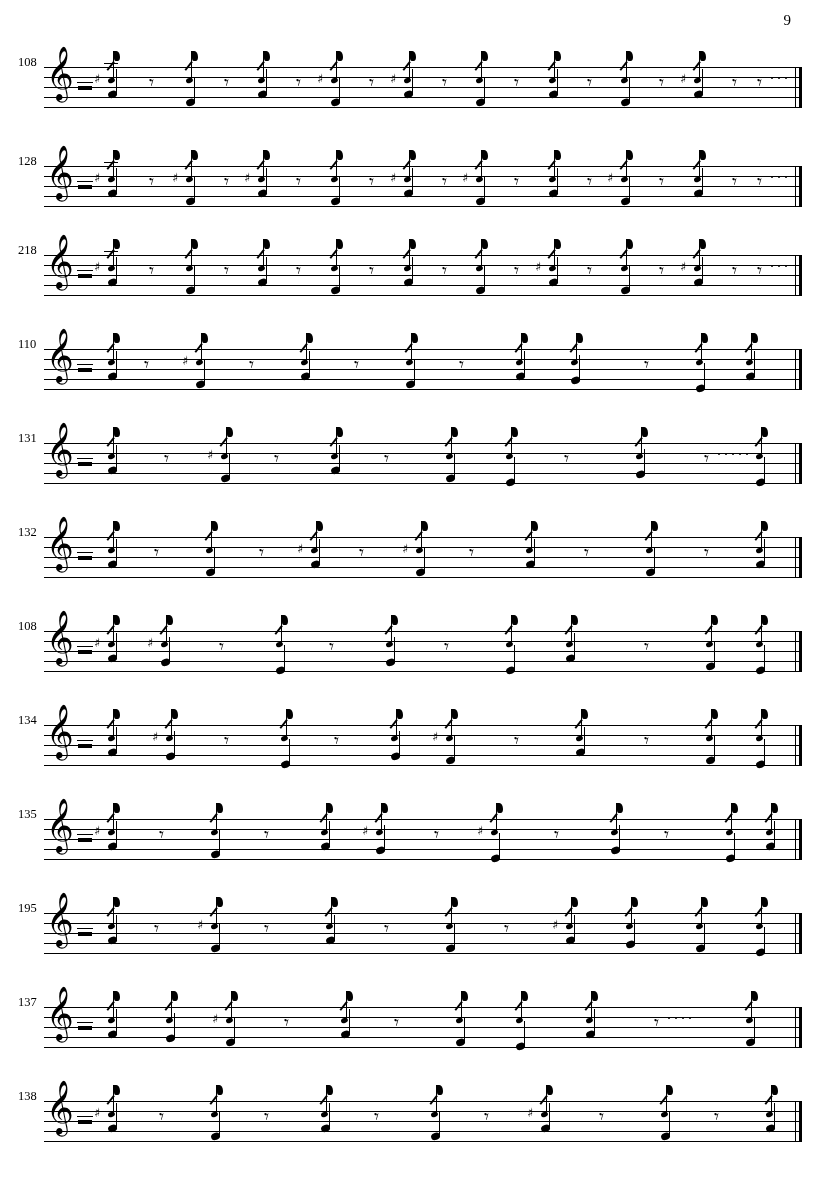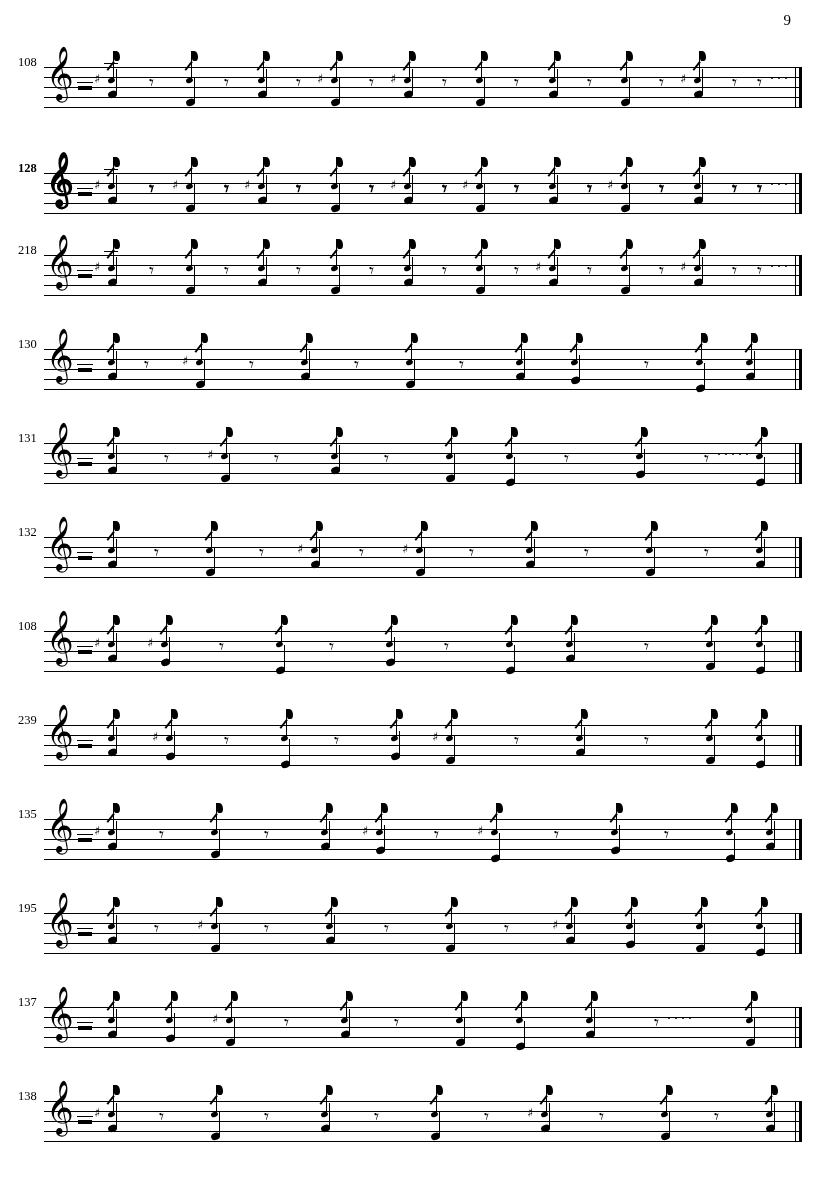--- a/index.html
+++ b/index.html
@@ -246,21 +246,21 @@
         <div class="slash" style="left:691px; top:20px;"></div>
         <span class="acc sm" style="left:680px; top:28px;">♯</span>
         <div class="nh" style="left:694px; top:46px;"></div>
         <div class="stem" style="left:702px; top:24px; height:26px;"></div>
         <span class="rest-e" style="left:732px; top:28px;">𝄾</span>
         <span class="rest-e" style="left:757px; top:28px;">𝄾</span>
         <div class="dot" style="left:771px; top:32px;"></div>
         <div class="dot" style="left:778px; top:32px;"></div>
         <div class="dot" style="left:785px; top:32px;"></div>
       </div>
-      <div class="system" style="top: 151px; font-weight: bold;">
+      <div class="system" style="top: 144px;">
         <span class="measure-number" style="">128</span>
         <div class="staff">
           <div class="ln"></div>
           <div class="ln"></div>
           <div class="ln"></div>
           <div class="ln"></div>
           <div class="ln"></div>
         </div>
         <span class="clef" style="">𝄞</span>
         <div class="mrest" style="left:78px; top:41px;"></div>
@@ -420,21 +420,21 @@
         <span class="acc sm" style="left:680px; top:28px;">♯</span>
         <div class="nh" style="left:694px; top:46px;"></div>
         <div class="stem" style="left:702px; top:24px; height:26px;"></div>
         <span class="rest-e" style="left:732px; top:28px;">𝄾</span>
         <span class="rest-e" style="left:757px; top:28px;">𝄾</span>
         <div class="dot" style="left:771px; top:32px;"></div>
         <div class="dot" style="left:778px; top:32px;"></div>
         <div class="dot" style="left:785px; top:32px;"></div>
       </div>
       <div class="system" style="top: 327px;">
-        <span class="measure-number" style="">130</span>
+        <span class="measure-number" style="">110</span>
         <div class="staff">
           <div class="ln"></div>
           <div class="ln"></div>
           <div class="ln"></div>
           <div class="ln"></div>
           <div class="ln"></div>
         </div>
         <span class="clef" style="">𝄞</span>
         <div class="mrest" style="left:78px; top:41px;"></div>
         <div class="barline-end" style="left:795px; top:22px;"></div>
@@ -687,21 +687,21 @@
         <div class="nh" style="left:706px; top:54px;"></div>
         <div class="stem" style="left:714px; top:32px; height:26px;"></div>
         <div class="stem thin" style="left:761px; top:6px; height:30px;"></div>
         <div class="nh sm" style="left:755.5px; top:33px;"></div>
         <div class="flag" style="left:762px; top:6px;"></div>
         <div class="slash" style="left:753px; top:20px;"></div>
         <div class="nh" style="left:756px; top:58px;"></div>
         <div class="stem" style="left:764px; top:36px; height:26px;"></div>
       </div>
       <div class="system" style="top: 703px;">
-        <span class="measure-number" style="">239</span>
+        <span class="measure-number" style="">134</span>
         <div class="staff">
           <div class="ln"></div>
           <div class="ln"></div>
           <div class="ln"></div>
           <div class="ln"></div>
           <div class="ln"></div>
         </div>
         <span class="clef" style="">𝄞</span>
         <div class="mrest" style="left:78px; top:41px;"></div>
         <div class="barline-end" style="left:795px; top:22px;"></div>

